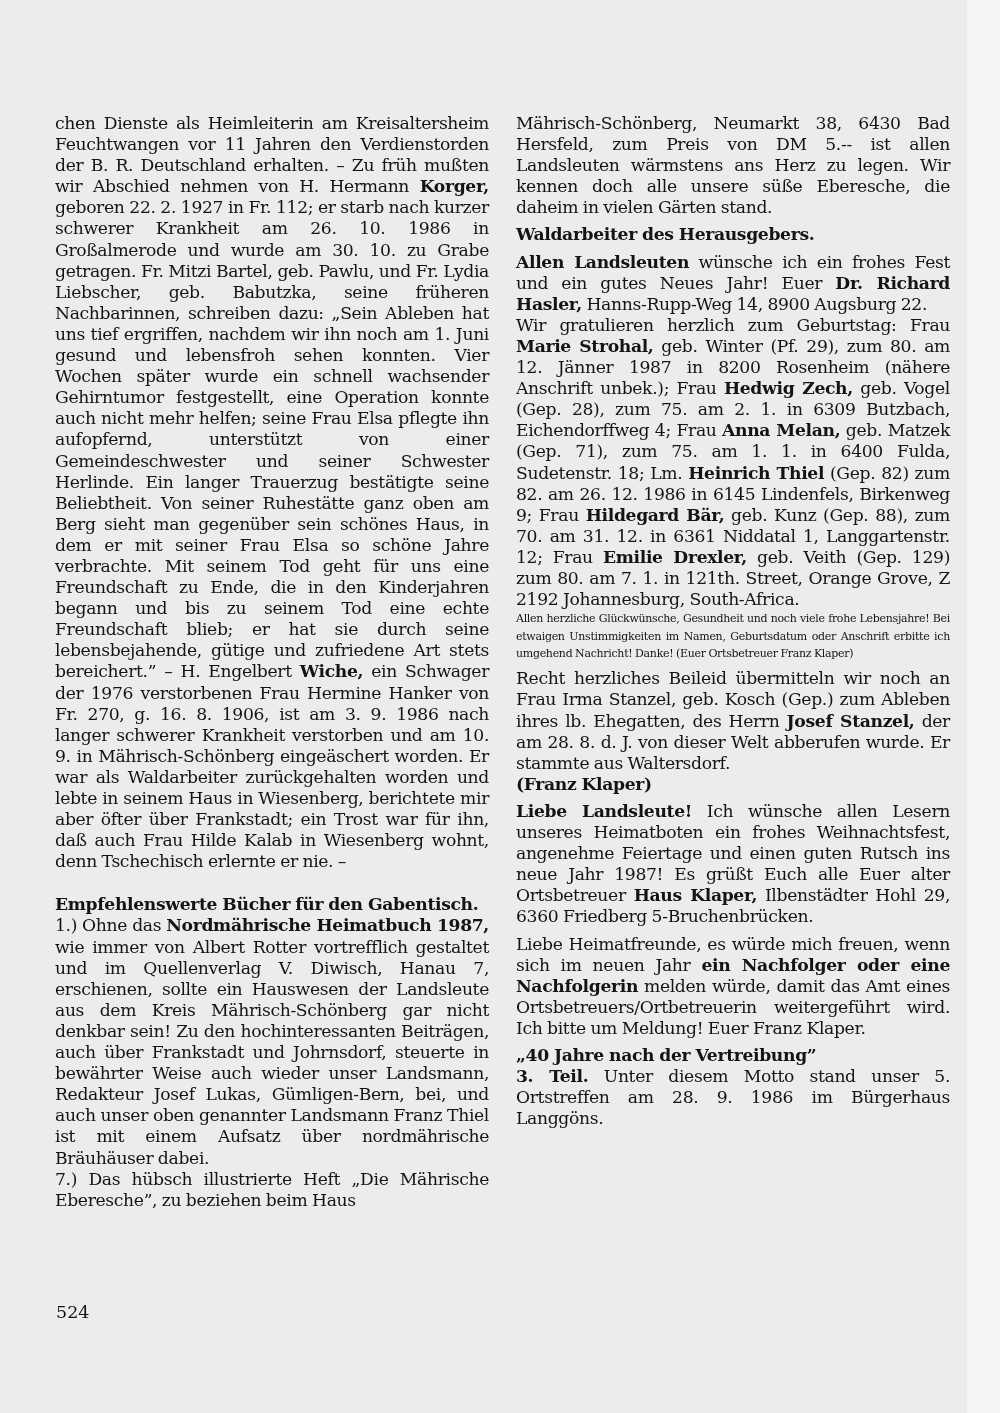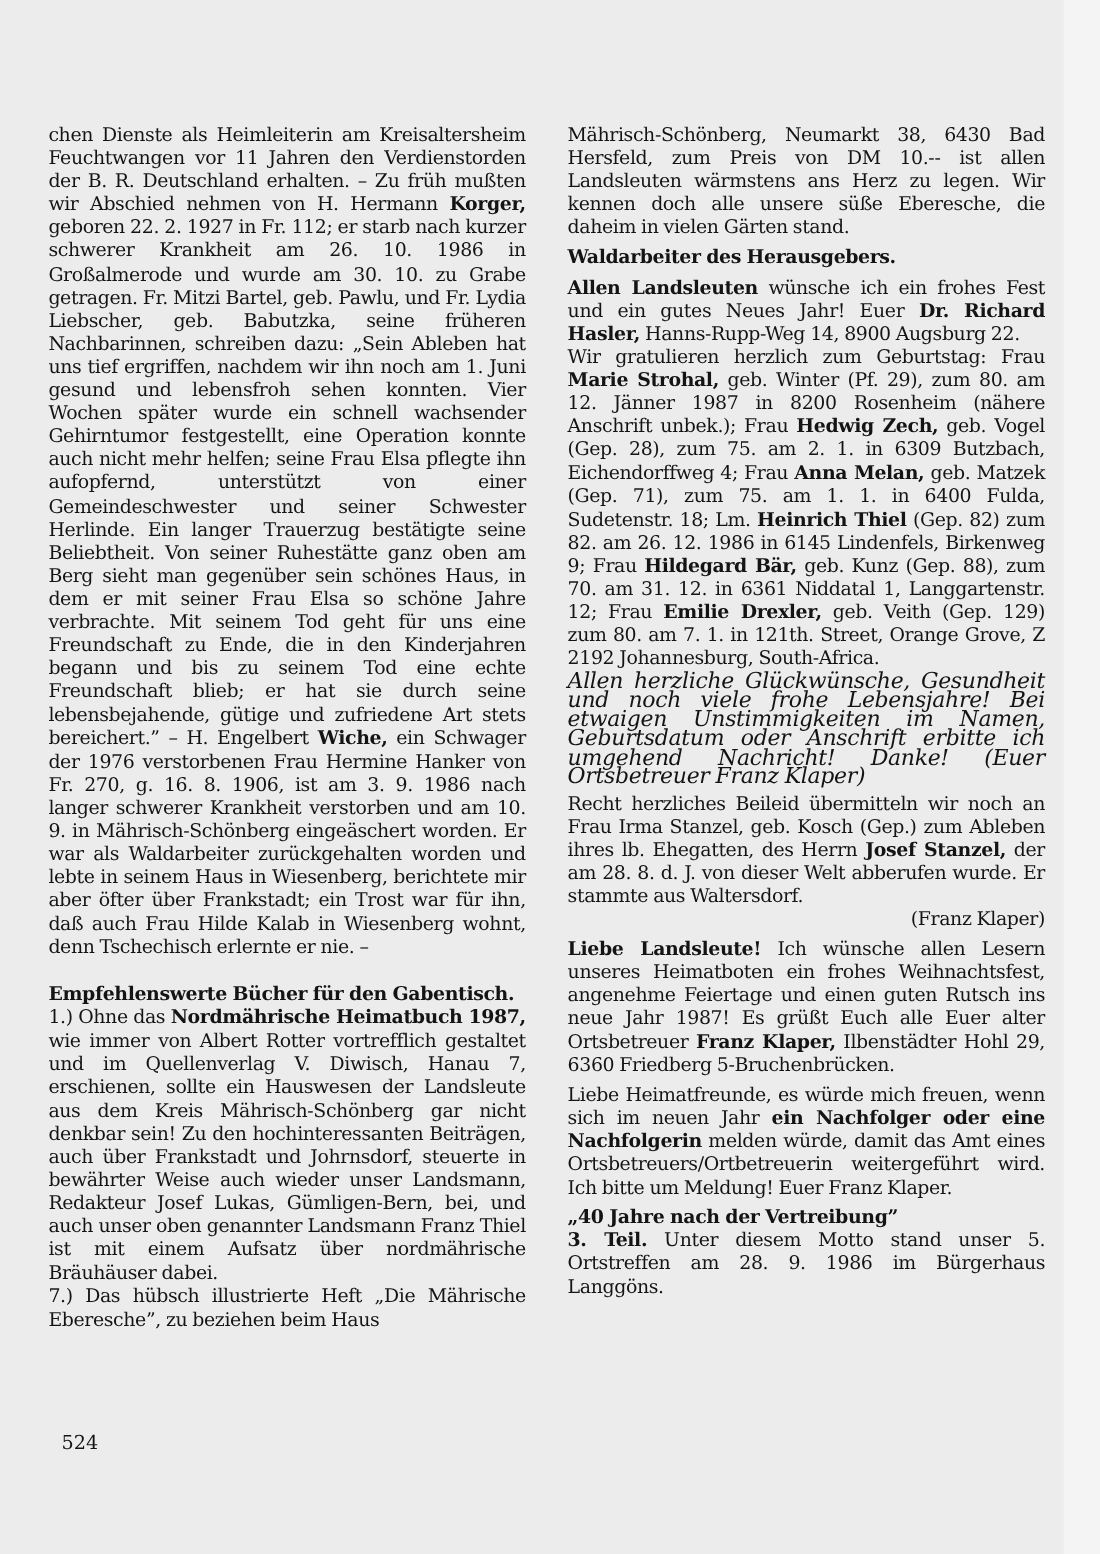--- a/index.html
+++ b/index.html
@@ -12,58 +12,58 @@
   .paper {
     position: absolute; left: 0; top: 0; width: 967px; height: 1413px;
     background: #ececec;
   }
   .col {
     position: absolute; top: 113px;
     font-size: 17.2px; line-height: 21.1px;
     text-align: justify; hyphens: manual;
     letter-spacing: -0.35px; word-spacing: -0.5px;
   }
-  .col-left { left: 44px; width: 434px; }
+  .col-left { left: 55px; width: 434px; }
   .col-right { left: 516px; width: 434px; }
   .col p { margin: 0; }
   b { font-weight: bold; }
   .gap-small { margin-top: 6px !important; }
   .gap-big { margin-top: 22px !important; }
   .heading { font-weight: bold; text-align: left; }
-  .small { font-size: 20px; line-height: 17.4px; letter-spacing: -0.3px; font-style: italic; }
-  .sig { display: flex; justify-content: flex-end; }
+  .small { font-size: 11px; line-height: 17.4px; letter-spacing: -0.3px; }
+  .sig { display: flex; justify-content: flex-start; font-weight: bold; }
   .pagenum {
     position: absolute; left: 56px; top: 1302px;
     font-size: 17.5px;
     text-align: center;
   }
 </style>
 </head>
 <body>
 
 <div class="paper">
 
   <div class="col col-left">
     <p>chen Dienste als Heimleiterin am Kreisaltersheim Feuchtwangen vor 11 Jahren den Verdienstorden der B. R. Deutschland erhalten. – Zu früh mußten wir Abschied nehmen von H. Hermann <b>Korger,</b> geboren 22. 2. 1927 in Fr. 112; er starb nach kurzer schwerer Krankheit am 26. 10. 1986 in Großalmerode und wurde am 30. 10. zu Grabe getragen. Fr. Mitzi Bartel, geb. Pawlu, und Fr. Lydia Liebscher, geb. Babutzka, seine früheren Nachbarinnen, schreiben dazu: „Sein Ableben hat uns tief ergriffen, nachdem wir ihn noch am 1. Juni gesund und lebensfroh sehen konnten. Vier Wochen später wurde ein schnell wachsender Gehirntumor festgestellt, eine Operation konnte auch nicht mehr helfen; seine Frau Elsa pflegte ihn aufopfernd, unterstützt von einer Gemeindeschwester und seiner Schwester Herlinde. Ein langer Trauerzug bestätigte seine Beliebtheit. Von seiner Ruhestätte ganz oben am Berg sieht man gegenüber sein schönes Haus, in dem er mit seiner Frau Elsa so schöne Jahre verbrachte. Mit seinem Tod geht für uns eine Freundschaft zu Ende, die in den Kinderjahren begann und bis zu seinem Tod eine echte Freundschaft blieb; er hat sie durch seine lebensbejahende, gütige und zufriedene Art stets bereichert.” – H. Engelbert <b>Wiche,</b> ein Schwager der 1976 verstorbenen Frau Hermine Hanker von Fr. 270, g. 16. 8. 1906, ist am 3. 9. 1986 nach langer schwerer Krankheit verstorben und am 10. 9. in Mährisch-Schönberg eingeäschert worden. Er war als Waldarbeiter zurückgehalten worden und lebte in seinem Haus in Wiesenberg, berichtete mir aber öfter über Frankstadt; ein Trost war für ihn, daß auch Frau Hilde Kalab in Wiesenberg wohnt, denn Tschechisch erlernte er nie. –</p>
     <p class="heading gap-big">Empfehlenswerte Bücher für den Gabentisch.</p>
     <p>1.) Ohne das <b>Nordmährische Heimatbuch 1987,</b> wie immer von Albert Rotter vortrefflich gestaltet und im Quellenverlag V. Diwisch, Hanau 7, erschienen, sollte ein Hauswesen der Landsleute aus dem Kreis Mährisch-Schönberg gar nicht denkbar sein! Zu den hochinteressanten Beiträgen, auch über Frankstadt und Johrnsdorf, steuerte in bewährter Weise auch wieder unser Landsmann, Redakteur Josef Lukas, Gümligen-Bern, bei, und auch unser oben genannter Landsmann Franz Thiel ist mit einem Aufsatz über nordmährische Bräuhäuser dabei.</p>
     <p>7.) Das hübsch illustrierte Heft „Die Mährische Eberesche”, zu beziehen beim Haus</p>
   </div>
 
   <div class="col col-right">
-    <p>Mährisch-Schönberg, Neumarkt 38, 6430 Bad Hersfeld, zum Preis von DM 10.-- ist allen Landsleuten wärmstens ans Herz zu legen. Wir kennen doch alle unsere süße Eberesche, die daheim in vielen Gärten stand.</p>
+    <p>Mährisch-Schönberg, Neumarkt 38, 6430 Bad Hersfeld, zum Preis von DM 5.-- ist allen Landsleuten wärmstens ans Herz zu legen. Wir kennen doch alle unsere süße Eberesche, die daheim in vielen Gärten stand.</p>
     <p class="heading gap-small">Waldarbeiter des Herausgebers.</p>
     <p class="gap-small"><b>Allen Landsleuten</b> wünsche ich ein frohes Fest und ein gutes Neues Jahr! Euer <b>Dr. Richard Hasler,</b> Hanns-Rupp-Weg 14, 8900 Augsburg 22.</p>
     <p>Wir gratulieren herzlich zum Geburtstag: Frau <b>Marie Strohal,</b> geb. Winter (Pf. 29), zum 80. am 12. Jänner 1987 in 8200 Rosenheim (nähere Anschrift unbek.); Frau <b>Hedwig Zech,</b> geb. Vogel (Gep. 28), zum 75. am 2. 1. in 6309 Butzbach, Eichendorffweg 4; Frau <b>Anna Melan,</b> geb. Matzek (Gep. 71), zum 75. am 1. 1. in 6400 Fulda, Sudetenstr. 18; Lm. <b>Heinrich Thiel</b> (Gep. 82) zum 82. am 26. 12. 1986 in 6145 Lindenfels, Birkenweg 9; Frau <b>Hildegard Bär,</b> geb. Kunz (Gep. 88), zum 70. am 31. 12. in 6361 Niddatal 1, Langgartenstr. 12; Frau <b>Emilie Drexler,</b> geb. Veith (Gep. 129) zum 80. am 7. 1. in 121th. Street, Orange Grove, Z 2192 Johannesburg, South-Africa.</p>
     <p class="small">Allen herzliche Glückwünsche, Gesundheit und noch viele frohe Lebensjahre! Bei etwaigen Unstimmigkeiten im Namen, Geburtsdatum oder Anschrift erbitte ich umgehend Nachricht! Danke! (Euer Ortsbetreuer Franz Klaper)</p>
     <p class="gap-small">Recht herzliches Beileid übermitteln wir noch an Frau Irma Stanzel, geb. Kosch (Gep.) zum Ableben ihres lb. Ehegatten, des Herrn <b>Josef Stanzel,</b> der am 28. 8. d. J. von dieser Welt abberufen wurde. Er stammte aus Waltersdorf.</p>
     <p class="sig">
         <span></span>
         <span>(Franz Klaper)</span>
       </p>
-    <p class="gap-small"><b>Liebe Landsleute!</b> Ich wünsche allen Lesern unseres Heimatboten ein frohes Weihnachtsfest, angenehme Feiertage und einen guten Rutsch ins neue Jahr 1987! Es grüßt Euch alle Euer alter Ortsbetreuer <b>Franz Klaper,</b> Ilbenstädter Hohl 29, 6360 Friedberg 5-Bruchenbrücken.</p>
+    <p class="gap-small"><b>Liebe Landsleute!</b> Ich wünsche allen Lesern unseres Heimatboten ein frohes Weihnachtsfest, angenehme Feiertage und einen guten Rutsch ins neue Jahr 1987! Es grüßt Euch alle Euer alter Ortsbetreuer <b>Haus Klaper,</b> Ilbenstädter Hohl 29, 6360 Friedberg 5-Bruchenbrücken.</p>
     <p class="gap-small">Liebe Heimatfreunde, es würde mich freuen, wenn sich im neuen Jahr <b>ein Nachfolger oder eine Nachfolgerin</b> melden würde, damit das Amt eines Ortsbetreuers/Ortbetreuerin weitergeführt wird. Ich bitte um Meldung! Euer Franz Klaper.</p>
     <p class="heading gap-small">„40 Jahre nach der Vertreibung”</p>
     <p><b>3. Teil.</b> Unter diesem Motto stand unser 5. Ortstreffen am 28. 9. 1986 im Bürgerhaus Langgöns.</p>
   </div>
 
   <div class="pagenum">524</div>
 </div>
 
 </body></html>

